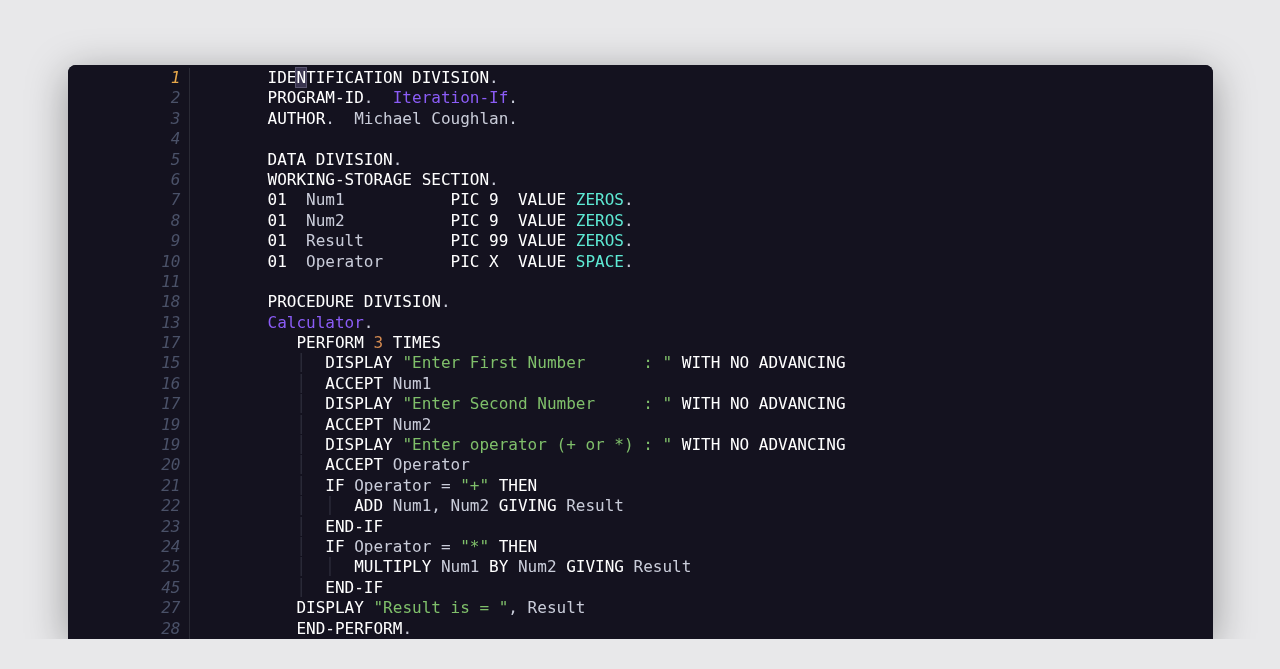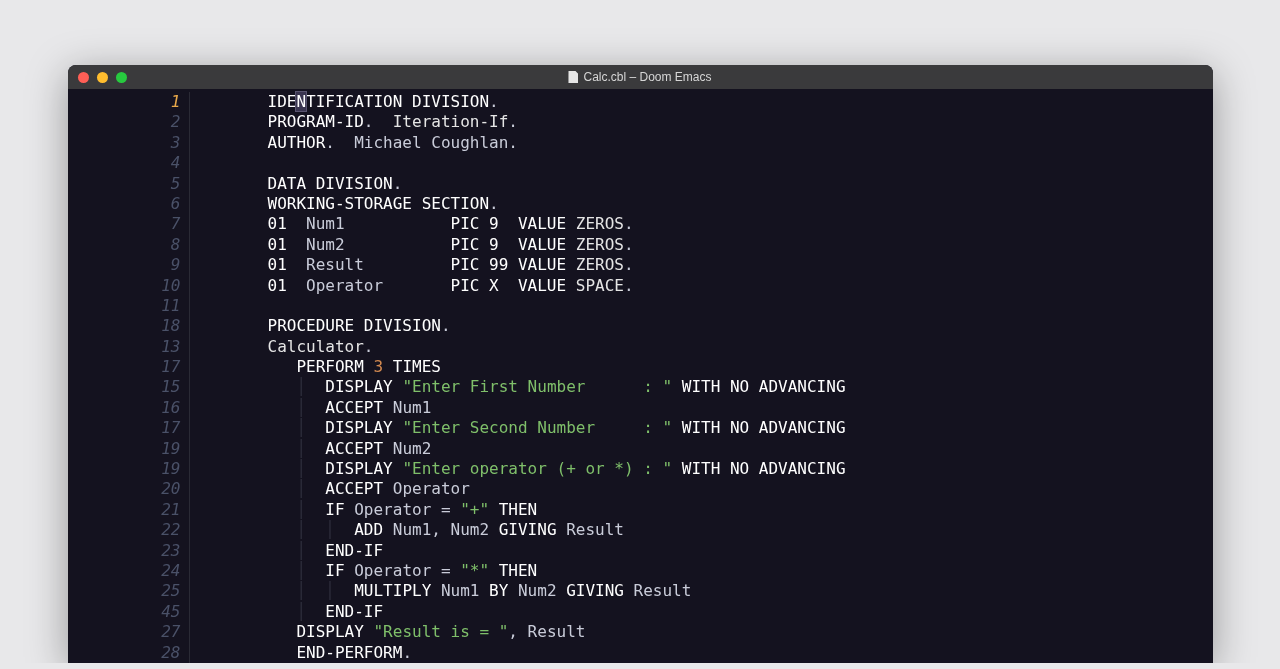--- a/index.html
+++ b/index.html
@@ -83,48 +83,37 @@
     .gutter-line.current { color: #e8a84a; }
     .code {
       flex: 1;
       line-height: 20.4px;
       color: #c9ccd9;
       white-space: pre;
       padding-left: 70px;
     }
     .code-line { height: 20.4px; }
     .c-red { color: #ffffff; margin-top: 18px; }
-    .c-yellow { color: #e5e5e5; }
-    .c-purple { color: #e5e5e5; }
+    .c-yellow { color: #8b5cf6; }
+    .c-purple { color: #5eead4; }
     .c-string { color: #7fbf6a; }
     .c-orange { color: #d28950; }
     .c-default { color: #c9ccd9; }
     .cursor {
       background: #3a3550;
       outline: 1px solid #5a5570;
     }
     .indent-guide {
       color: #2f2f3d;
     }
   </style>
 </head>
 <body>
 
 <div class="window">
-  <div class="titlebar">
-    <div class="traffic-lights">
-      <div class="traffic-light close-light"></div>
-      <div class="traffic-light min-light"></div>
-      <div class="traffic-light max-light"></div>
-    </div>
-    <div class="title">
-      <span class="file-icon"></span>
-      <span>Calc.cbl – Doom Emacs</span>
-    </div>
-  </div>
   <div class="editor">
     <div class="gutter" id="gutter">
         <div class="gutter-line current">1</div>
         <div class="gutter-line">2</div>
         <div class="gutter-line">3</div>
         <div class="gutter-line">4</div>
         <div class="gutter-line">5</div>
         <div class="gutter-line">6</div>
         <div class="gutter-line">7</div>
         <div class="gutter-line">8</div>

